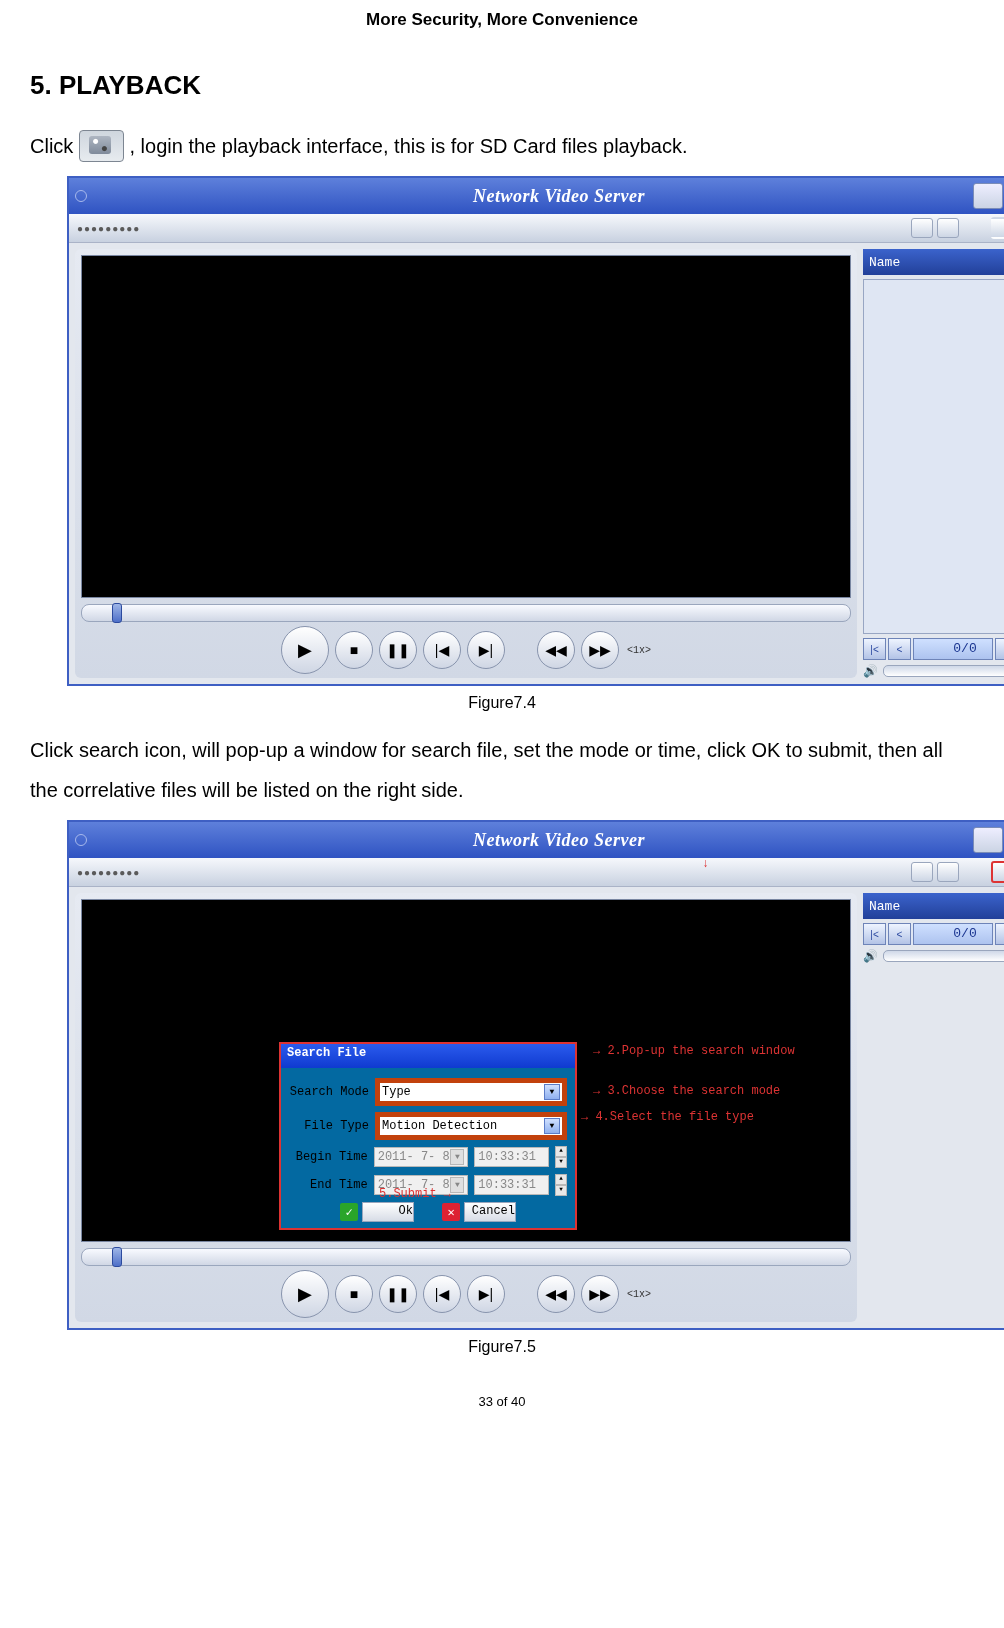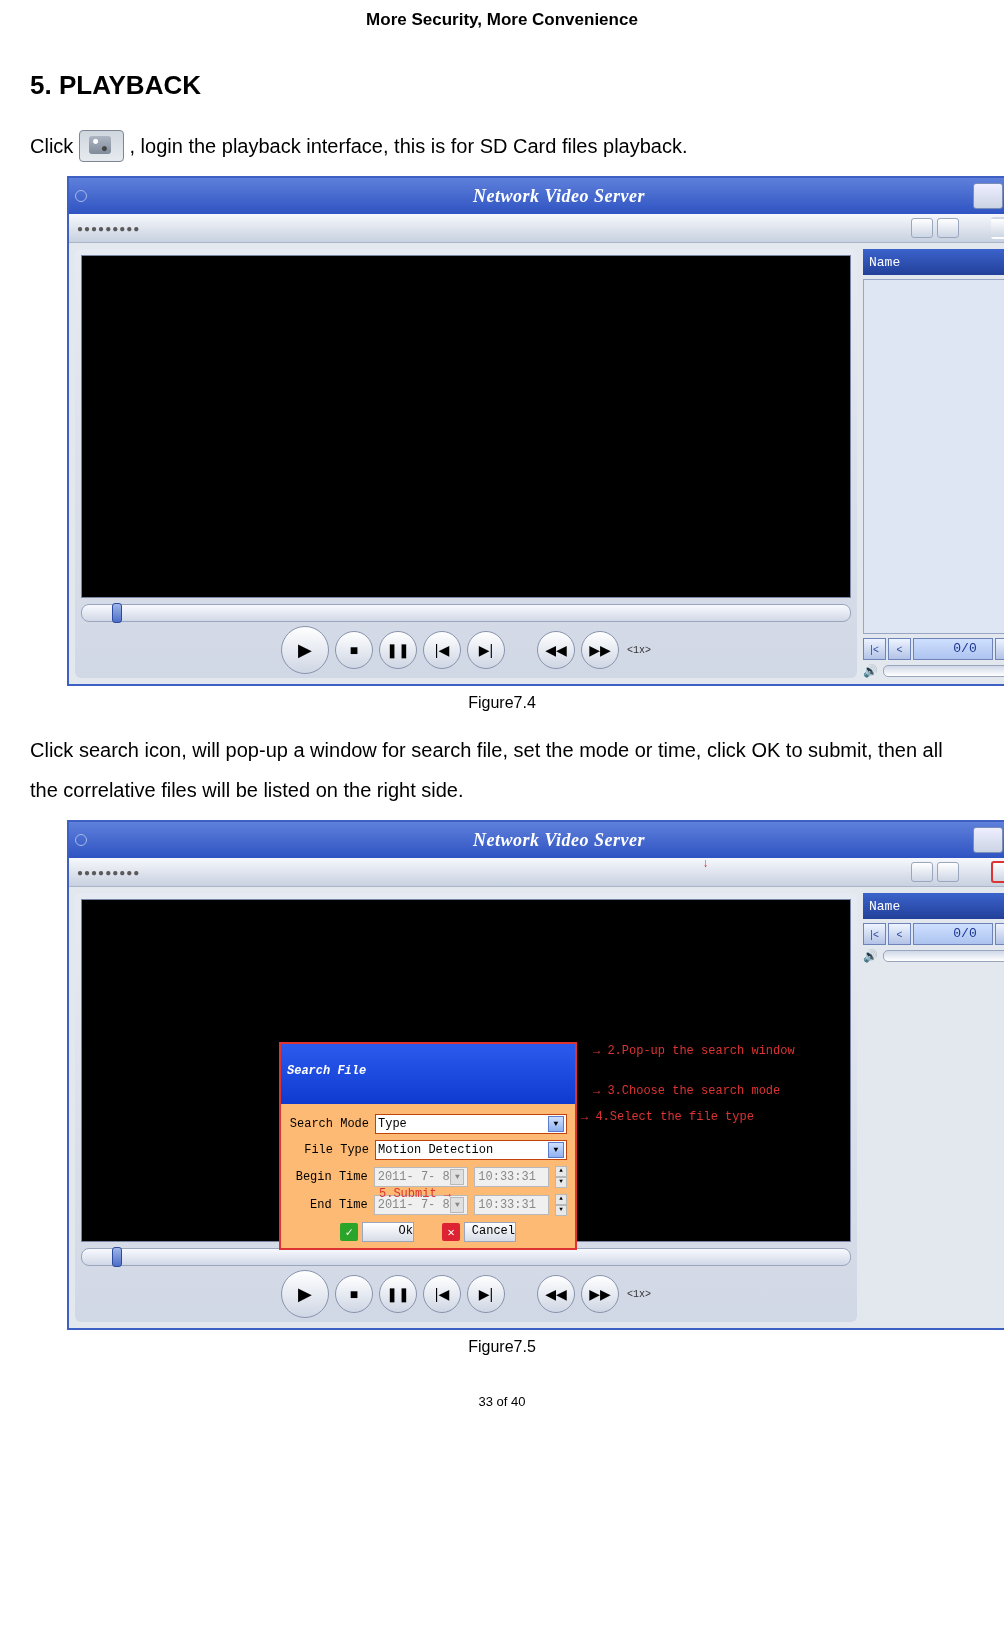--- a/index.html
+++ b/index.html
@@ -93,27 +93,27 @@
   .fig-caption { text-align:center; margin:2px 0 18px 0; font-size:16px; }
 
   
   .search-dialog {
     position:absolute; left:210px; top:155px; width:294px;
     border:2px solid #d33; background:#efefef;
     font-family: "SimSun","Courier New",monospace; font-size:12px;
   }
   .search-dialog .dlg-title {
     height:20px; background:linear-gradient(#2b5bed,#0f3ad0);
-    color:#fff; font-weight:bold; padding:20px 6px; font-style:italic;
-  }
-  .search-dialog .dlg-body { padding:10px 8px 6px 8px; background:#fdba74; }
+    color:#fff; font-weight:bold; padding:2px 6px; 
+  }
+  .search-dialog .dlg-body { padding:10px 8px 6px 8px; background:#0369a1; }
   .dlg-row { display:flex; align-items:center; margin-bottom:6px; gap:6px; }
   .dlg-row label { width:80px; text-align:right; color:#000; font-family:"SimSun","Courier New",monospace; }
   .dlg-select { flex:1; height:18px; border:1px solid #7b9bd8; background:#fff; font-family:"SimSun","Courier New",monospace; font-size:12px; padding:0 2px; display:flex; align-items:center; justify-content:space-between; }
-  .dlg-select.hl { border:1px solid #c2410c; }
+  .dlg-select.hl { border:5px solid #c2410c; }
   .dlg-select .arrow { width:14px; height:14px; background:linear-gradient(#cfe0ff,#8fb0ef); border:1px solid #5b7cc8; font-size:8px; text-align:center; line-height:13px; }
   .dlg-date { width:88px; height:18px; border:1px solid #b8b8b8; background:#f0f0f0; color:#888; font-family:"SimSun","Courier New",monospace; font-size:12px; padding:0 3px; display:flex; align-items:center; justify-content:space-between; }
   .dlg-date .arrow { width:12px; height:14px; background:#e0e0e0; border:1px solid #b8b8b8; font-size:8px; text-align:center; line-height:13px; }
   .dlg-time { width:68px; height:18px; border:1px solid #b8b8b8; background:#f0f0f0; color:#888; font-family:"SimSun","Courier New",monospace; font-size:12px; padding:0 3px; display:flex; align-items:center; }
   .dlg-spin { width:12px; display:flex; flex-direction:column; }
   .dlg-spin div { height:9px; border:1px solid #b8b8b8; background:#e8e8e8; font-size:6px; line-height:7px; text-align:center; }
   .dlg-btns { display:flex; justify-content:center; gap:28px; margin-top:4px; }
   .dlg-btn { display:flex; align-items:center; gap:4px; }
   .dlg-btn .ico { width:18px; height:18px; display:flex; align-items:center; justify-content:center; color:#fff; border-radius:2px; }
   .dlg-btn .ico.ok { background:#2aa52a; }

